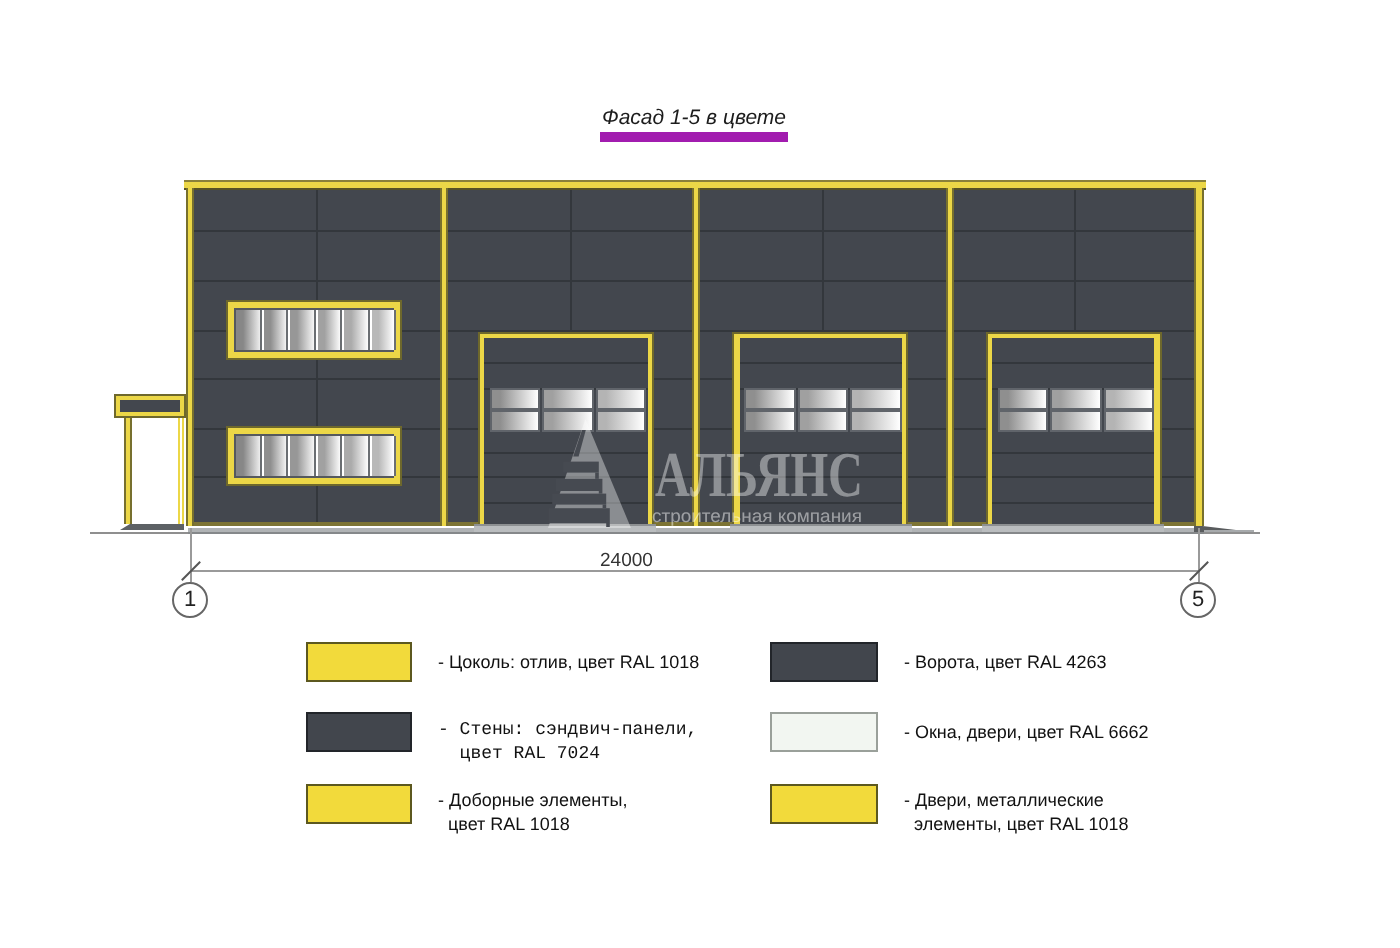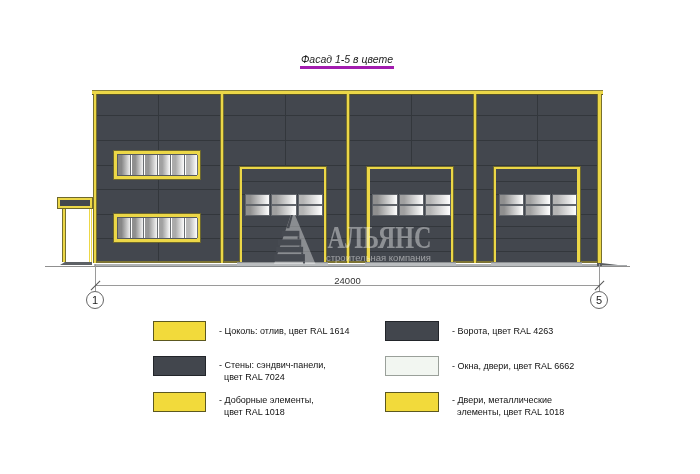--- a/index.html
+++ b/index.html
@@ -3,21 +3,21 @@
 <meta charset="utf-8">
 <style>
   html,body{margin:0;padding:0;}
   body{width:700px;height:474px;background:#ffffff;position:relative;overflow:hidden;
        font-family:"Liberation Sans", sans-serif;}
   .abs{position:absolute;}
 </style>
 </head>
 <body>
 
-<div class="abs" style="left:300px;top:53px;width:94px;text-align:center;font-style:italic;font-size:10.5px;color:#1c1c1c;border-bottom:3px solid #a21caf;padding-bottom:1px;white-space:nowrap;">Фасад 1-5 в цвете</div>
+<div class="abs" style="left:300px;top:53px;width:94px;text-align:center;font-style:italic;font-size:10.5px;color:#1c1c1c;border-bottom:5px solid #a21caf;padding-bottom:1px;white-space:nowrap;">Фасад 1-5 в цвете</div>
 
 <div class="abs" style="left:45px;top:265.8px;width:585px;height:1px;background:#8f8f8f;"></div>
 
 <div class="abs" style="left:97px;top:94px;width:500px;height:167px;background:#43474e;"></div>
 
 <div class="abs" style="left:97px;top:115px;width:500px;height:1px;background:#33373c;"></div>
 <div class="abs" style="left:97px;top:140px;width:500px;height:1px;background:#33373c;"></div>
 <div class="abs" style="left:97px;top:165px;width:500px;height:1px;background:#33373c;"></div>
 <div class="abs" style="left:97px;top:189px;width:500px;height:1px;background:#33373c;"></div>
 <div class="abs" style="left:97px;top:214px;width:500px;height:1px;background:#33373c;"></div>
@@ -166,33 +166,33 @@
 </svg>
 
 <div class="abs" style="left:95px;top:264px;width:1px;height:27px;background:#9a9a9a;"></div>
 
 <div class="abs" style="left:599px;top:264px;width:1px;height:27px;background:#9a9a9a;"></div>
 
 <div class="abs" style="left:95px;top:285px;width:505px;height:1px;background:#9a9a9a;"></div>
 <div class="abs" style="left:89px;top:284.5px;width:13px;height:1px;background:#555;transform:rotate(-45deg);"></div>
 <div class="abs" style="left:593px;top:284.5px;width:13px;height:1px;background:#555;transform:rotate(-45deg);"></div>
 
-<div class="abs" style="left:300px;top:274.5px;width:95px;text-align:center;font-size:9.5px;color:#333;">24000</div>
+<div class="abs" style="left:300px;top:274.5px;width:95px;font-size:9.5px;color:#333;">24000</div>
 
 <div class="abs" style="left:86px;top:291px;width:18px;height:18px;border:1px solid #666;border-radius:50%;box-sizing:border-box;text-align:center;font-size:11px;line-height:16px;color:#222;">1</div>
 
 <div class="abs" style="left:590px;top:291px;width:18px;height:18px;border:1px solid #666;border-radius:50%;box-sizing:border-box;text-align:center;font-size:11px;line-height:16px;color:#222;">5</div>
 
 <div class="abs" style="left:153px;top:321px;width:53px;height:20px;background:#f2da3b;border:1px solid #5c581f;box-sizing:border-box;"></div>
 
-<div class="abs" style="left:219px;top:326px;font-size:9px;color:#111;white-space:nowrap;">- Цоколь: отлив, цвет RAL 1614</div>
+<div class="abs" style="left:219px;top:326px;font-size:9px;color:#111;white-space:nowrap;">- Цоколь: отлив, цвет RAL 1018</div>
 
 <div class="abs" style="left:153px;top:356px;width:53px;height:20px;background:#42464d;border:1px solid #22252a;box-sizing:border-box;"></div>
 
-<div class="abs" style="left:219px;top:360px;font-size:9px;color:#111;line-height:11.5px;white-space:nowrap;">- Стены: сэндвич-панели,<br>&nbsp;&nbsp;цвет RAL 7024</div>
+<div class="abs" style="left:219px;top:360px;font-size:9px;color:#111;line-height:11.5px;white-space:nowrap;font-family:Liberation Mono, monospace;">- Стены: сэндвич-панели,<br>&nbsp;&nbsp;цвет RAL 7024</div>
 
 <div class="abs" style="left:153px;top:392px;width:53px;height:20px;background:#f2da3b;border:1px solid #5c581f;box-sizing:border-box;"></div>
 
 <div class="abs" style="left:219px;top:395px;font-size:9px;color:#111;line-height:11.5px;white-space:nowrap;">- Доборные элементы,<br>&nbsp;&nbsp;цвет RAL 1018</div>
 
 <div class="abs" style="left:385px;top:321px;width:53.5px;height:20px;background:#42464d;border:1px solid #22252a;box-sizing:border-box;"></div>
 
 <div class="abs" style="left:452px;top:326px;font-size:9px;color:#111;white-space:nowrap;">- Ворота, цвет RAL 4263</div>
 
 <div class="abs" style="left:385px;top:356px;width:53.5px;height:20px;background:#f2f6f1;border:1px solid #9aa09a;box-sizing:border-box;"></div>

